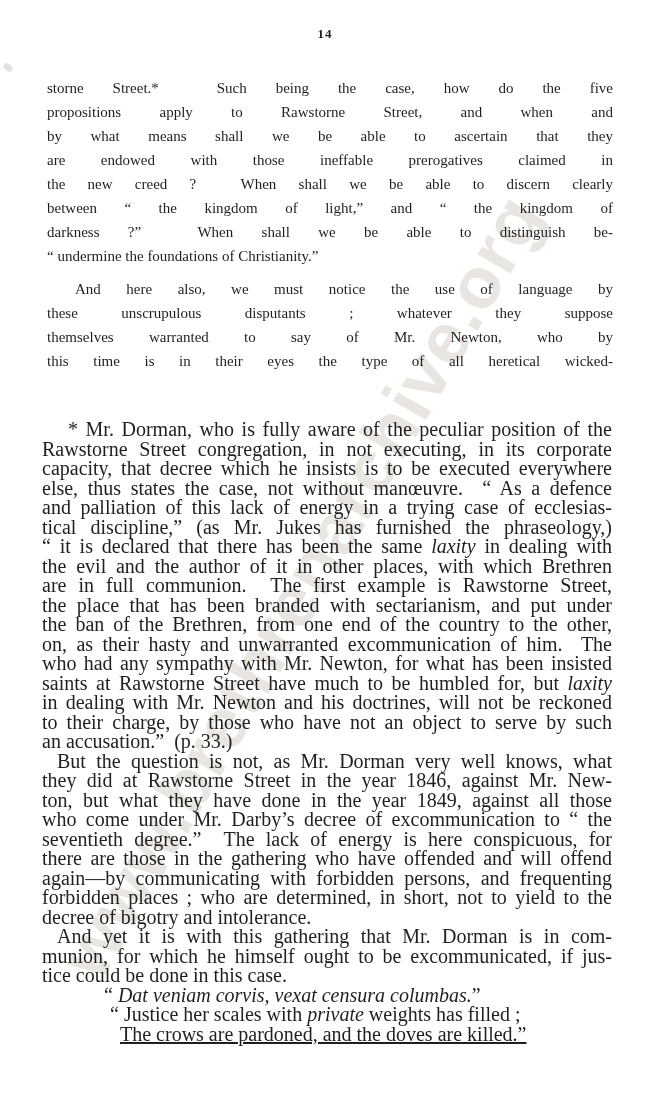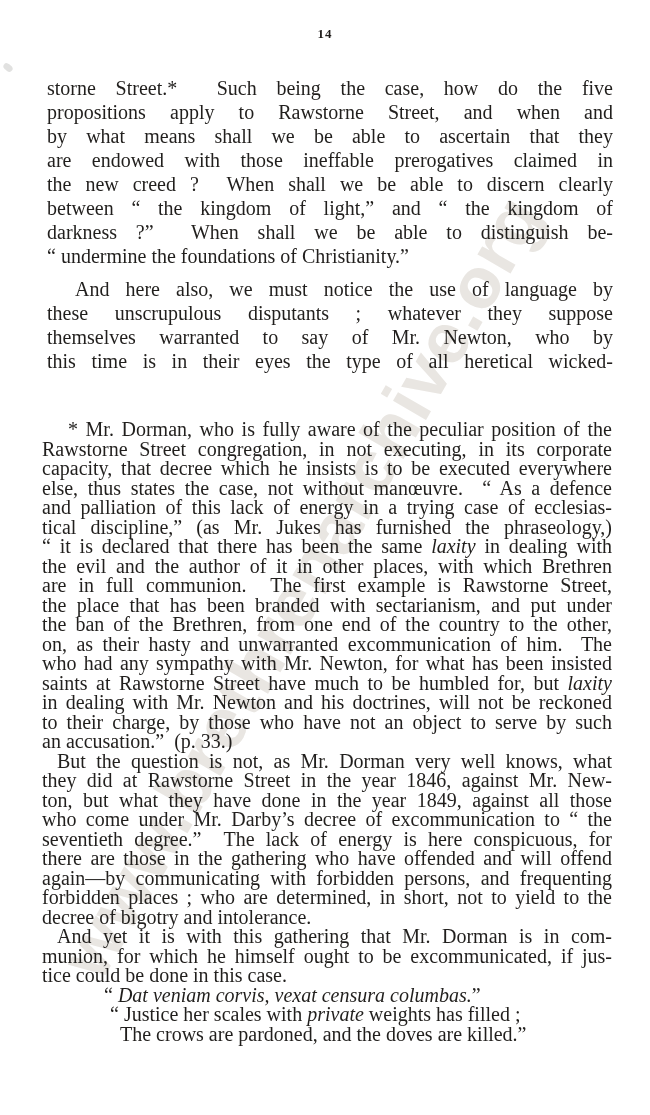--- a/index.html
+++ b/index.html
@@ -45,21 +45,21 @@
     left:47px;top:76px;width:566px;
     z-index:1;
   }
   .bodytext .para + .para{margin-top:9px;}
   .footnote{
     position:absolute;
     left:42px;top:420px;width:570px;
     z-index:1;
   }
   .line{
-    font-size:20px;
+    font-size:15px;
     line-height:24px;
     text-align:justify;
     text-align-last:justify;
   }
   .fline{
     font-size:20px;
     line-height:19.5px;
     text-align:justify;
     text-align-last:justify;
   }
@@ -139,15 +139,15 @@
         <div class="fline"><span>forbidden places ; who are determined, in short, not to yield to the</span></div>
         <div class="fline endline"><span>decree of bigotry and intolerance.</span></div>
       </div>
       <div class="para">
         <div class="fline" style="text-indent: 15px;"><span>And yet it is with this gathering that Mr. Dorman is in com-</span></div>
         <div class="fline"><span>munion, for which he himself ought to be excommunicated, if jus-</span></div>
         <div class="fline endline"><span>tice could be done in this case.</span></div>
       </div>
       <div class="fline qline endline" style="margin-left: 62px;"><span>“ </span><span class="it">Dat veniam corvis, vexat censura columbas.</span><span>”</span></div>
       <div class="fline qline endline" style="margin-left: 68px;"><span>“ Justice her scales with </span><span class="it">private</span><span> weights has filled ;</span></div>
-      <div class="fline qline endline" style="margin-left: 78px;"><span>The crows are pardoned, and the doves are killed.”</span></div>
+      <div class="fline qline endline" style="margin-left: 78px; text-decoration: underline;"><span>The crows are pardoned, and the doves are killed.”</span></div>
     </div>
 </div>
 
 </body></html>

